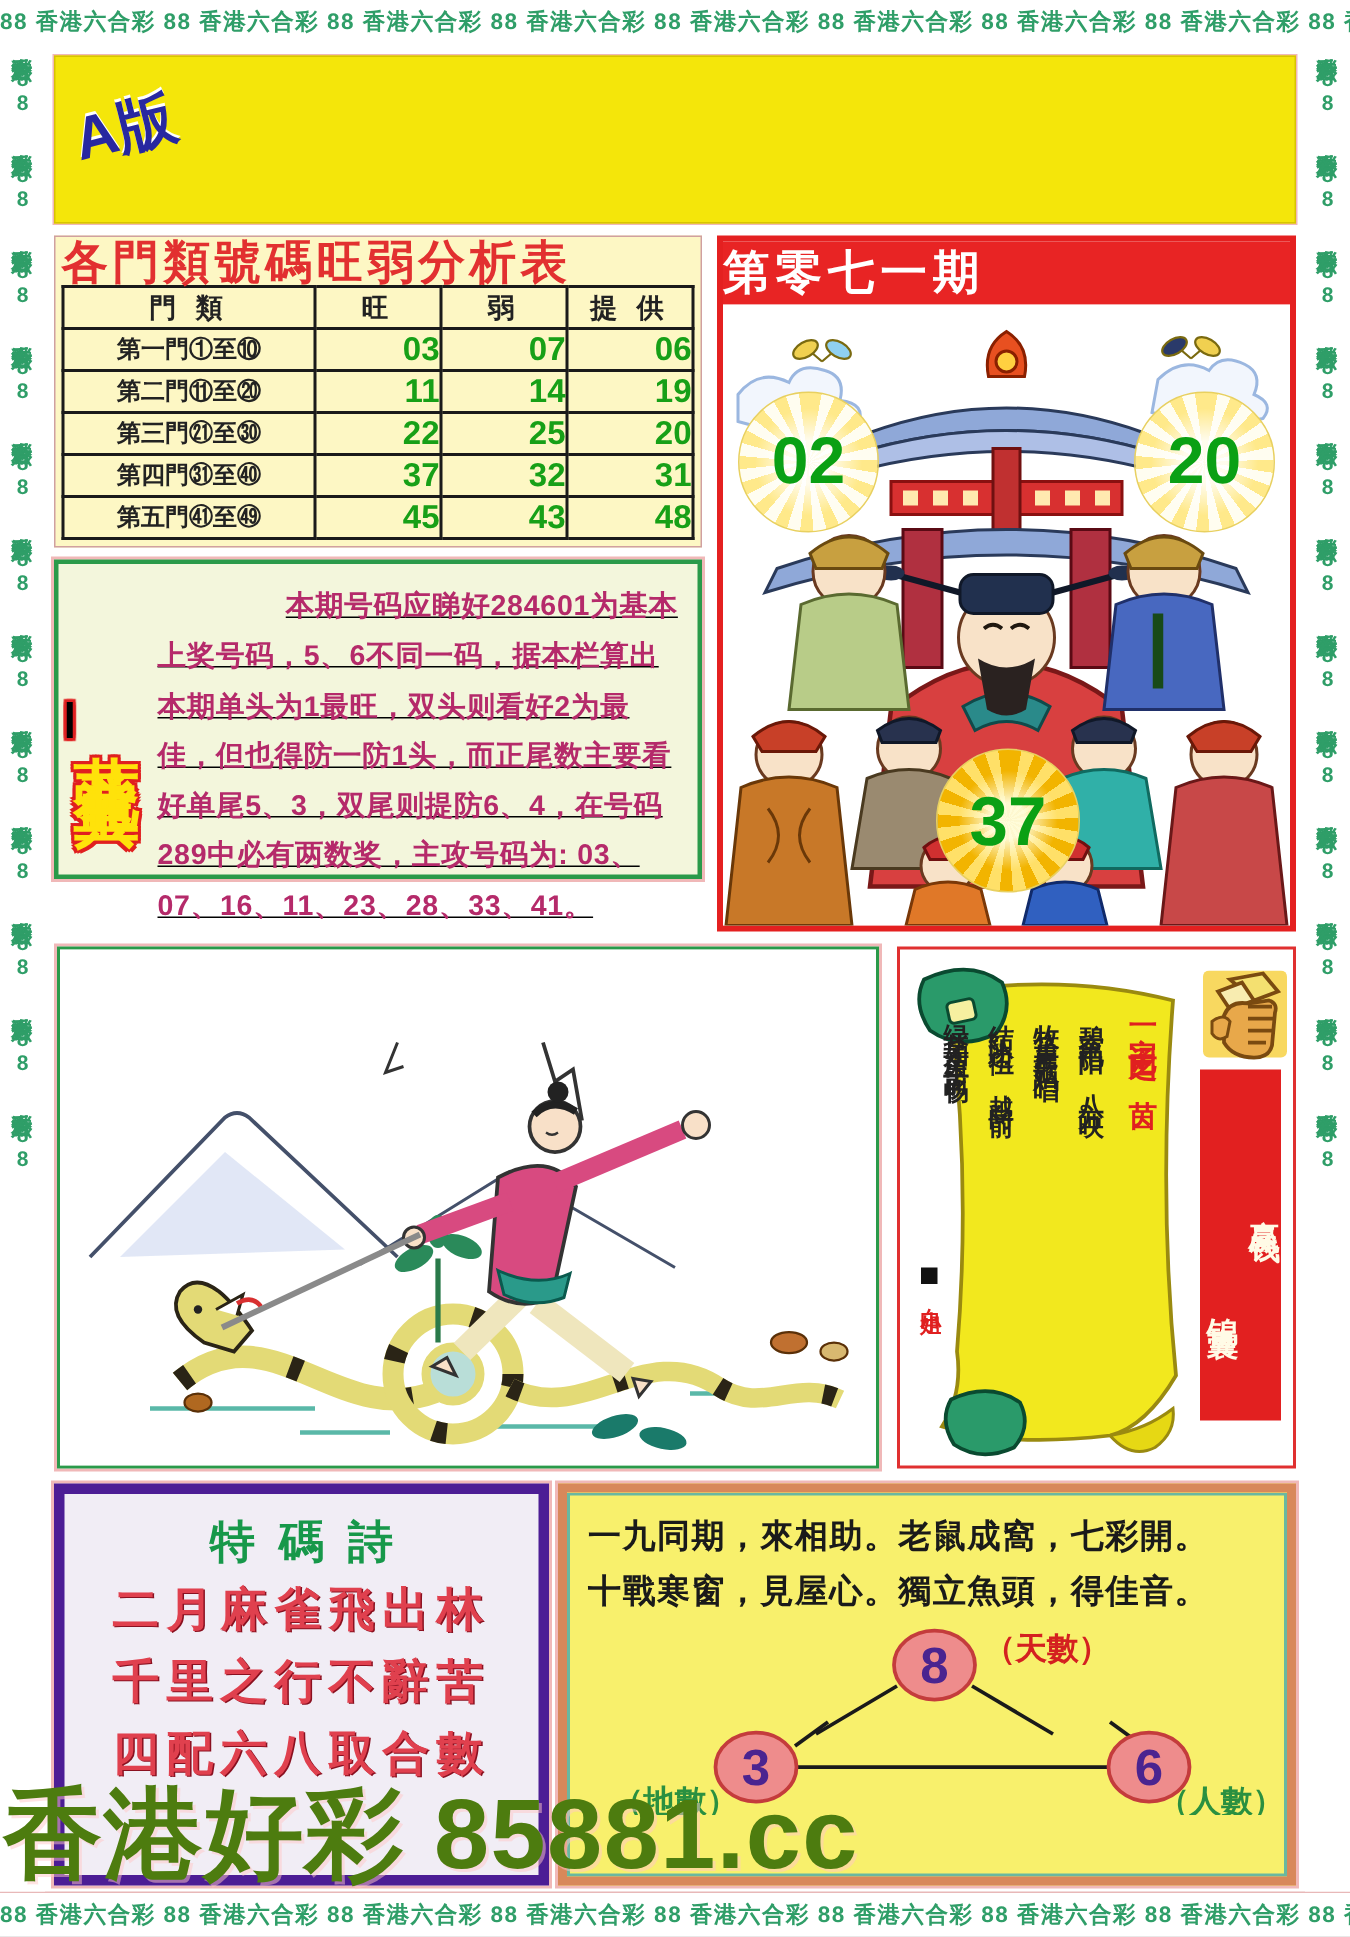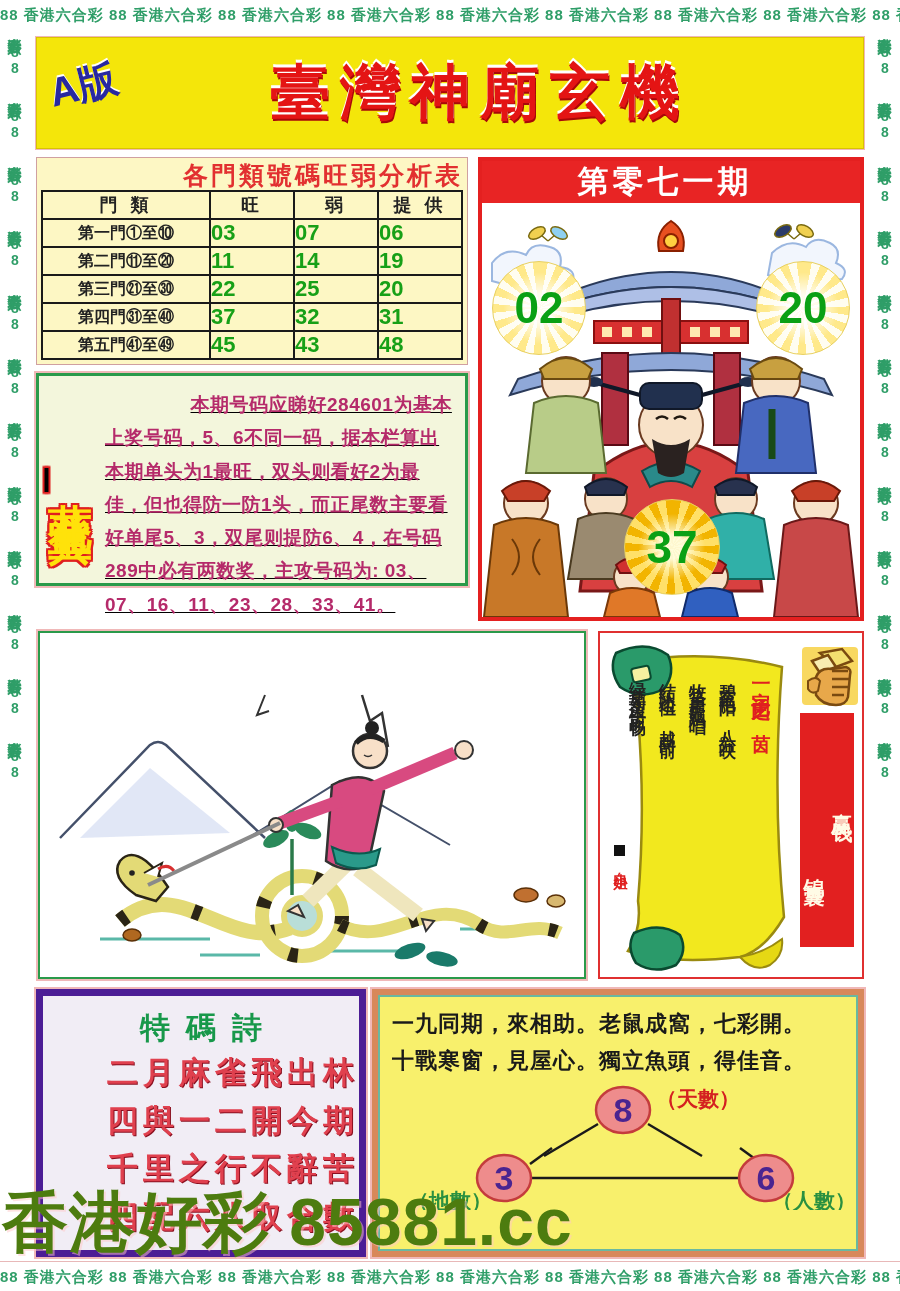--- a/index.html
+++ b/index.html
@@ -23,33 +23,33 @@
             background:#f4e60a; border:1px solid #d8c400; box-shadow:0 0 0 1px #f0b8b8;
             display:flex; align-items:center; justify-content:center; }
   .header-title { font-size:60px; font-weight:bold; color:#e41414; letter-spacing:10px;
                   text-shadow:0 -3px 0 #ffffff, 1px 2px 0 #a80808; padding-left:60px; }
   .edition { position:absolute; left:12px; top:20px; font-size:40px; font-weight:bold;
              color:#2828a0; transform:rotate(-14deg); text-shadow:0 -2px 0 #fff; }
 
   
   .table-box { position:absolute; left:4px; top:126px; width:432px; height:208px;
                background:#fdf7c4; border:1px solid #d0a0a0; padding:2px 4px; }
-  .table-title { color:#e23030; font-weight:bold; font-size:25px; text-align:right;
+  .table-title { color:#e23030; font-weight:bold; font-size:31px; text-align:left;
                  letter-spacing:3px; height:30px; line-height:30px; }
   table.analysis { width:100%; border-collapse:collapse; background:#fdf7c4; }
   table.analysis th, table.analysis td { border:2px solid #1a1a1a; height:28px; }
   table.analysis th { font-size:18px; color:#222; letter-spacing:4px; }
   .cell-label { font-size:16px; font-weight:bold; color:#222; text-align:center; width:40%; }
-  .cell-num { font-size:22px; font-weight:bold; color:#17a017; text-align:left; width:20%;border-radius:12px; }
+  .cell-num { font-size:22px; font-weight:bold; color:#17a017; text-align:right; width:20%;border-radius:12px; }
 
   
   .issue-panel { position:absolute; left:446px; top:126px; width:386px; height:464px;
                  border:4px solid #e42020; background:#fff; }
   .issue-banner { height:42px; background:#e82424; color:#fff; font-size:31px; font-weight:bold;
-                  letter-spacing:4px; line-height:42px; text-align:center; padding-right:12px; }
+                  letter-spacing:4px; line-height:42px; text-align:left; padding-right:12px; }
   .scene { position:absolute; left:0; top:42px; width:378px; height:414px; }
   .badge { position:absolute; border-radius:50%; display:flex; align-items:center; justify-content:center;
            font-weight:bold; color:#0aa014; border:1px solid #e8d060; }
   .badge-light { background:
       radial-gradient(circle, rgba(255,255,255,.85) 0 22%, rgba(255,255,255,0) 55%),
       repeating-conic-gradient(#ffe98a 0deg 11deg, #fffdf0 11deg 22deg); }
   .badge-gold { background:
       radial-gradient(circle, rgba(255,255,230,.9) 0 18%, rgba(255,255,255,0) 50%),
       repeating-conic-gradient(#f2b400 0deg 11deg, #ffe068 11deg 22deg); }
   .badge-02 { left:10px; top:100px; width:94px; height:94px; font-size:44px; }
@@ -89,21 +89,21 @@
   .win-banner .col-a { padding-top:84px; }
   .win-banner .col-b { padding-top:148px; }
 
   
   .poem-box { position:absolute; left:4px; top:958px; width:330px; height:268px;
               border:7px solid #4c1d95; box-shadow:0 0 0 2px #f0b8b8; background:#f1edf5;
               text-align:center; }
   .poem-title { margin-top:12px; color:#17984a; font-size:30px; font-weight:bold; letter-spacing:16px;
                 padding-left:16px; }
   .poem-line { color:#e0404e; font-family:"Liberation Serif", serif; font-size:31px; font-weight:bold;
-               letter-spacing:5px; line-height:1.55; text-shadow:1px 1px 0 #8a1020;text-align:right; }
+               letter-spacing:5px; line-height:1.55; text-shadow:1px 1px 0 #8a1020; }
 
   
   .wuxing-box { position:absolute; left:340px; top:958px; width:492px; height:268px;
                 border:6px solid #d8885a; background:#f8f06c;
                 box-shadow:inset 0 0 0 2px #6ab8a0, 0 0 0 2px #f0b8b8; padding:10px 8px 0 14px; }
   .wuxing-line { color:#1a1a1a; font-size:22px; font-weight:bold; line-height:1.7; letter-spacing:1px; }
   .diagram { display:block; margin-top:2px; }
 
   
   .watermark { position:absolute; left:2px; top:1178px; z-index:50; color:#4d7c0f; font-weight:bold;
@@ -117,21 +117,20 @@
 
   <div class="strip strip-h strip-top">88 香港六合彩 88 香港六合彩 88 香港六合彩 88 香港六合彩 88 香港六合彩 88 香港六合彩 88 香港六合彩 88 香港六合彩 88 香港六合彩</div>
   <div class="strip strip-h strip-bottom">88 香港六合彩 88 香港六合彩 88 香港六合彩 88 香港六合彩 88 香港六合彩 88 香港六合彩 88 香港六合彩 88 香港六合彩 88 香港六合彩</div>
   <div class="strip strip-v strip-left">香港六合彩 88 香港六合彩 88 香港六合彩 88 香港六合彩 88 香港六合彩 88 香港六合彩 88 香港六合彩 88 香港六合彩 88 香港六合彩 88 香港六合彩 88 香港六合彩 88 香港六合彩 88 </div>
   <div class="strip strip-v strip-right">香港六合彩 88 香港六合彩 88 香港六合彩 88 香港六合彩 88 香港六合彩 88 香港六合彩 88 香港六合彩 88 香港六合彩 88 香港六合彩 88 香港六合彩 88 香港六合彩 88 香港六合彩 88 </div>
 
   <div class="content">
 
     <div class="header">
       <span class="edition">A版</span>
-      <span class="header-title">臺灣神廟玄機</span>
     </div>
 
     <div class="table-box">
       <div class="table-title">各門類號碼旺弱分析表</div>
       <table class="analysis">
         <tbody>
             <tr>
           <th>門 類</th>
           <th>旺</th>
           <th>弱</th>
@@ -353,21 +352,20 @@
       </svg>
       <div class="win-banner">
         <span class="col-a">赢钱</span>
         <span class="col-b">锦囊</span>
       </div>
     </div>
 
     <div class="poem-box">
       <div class="poem-title">特碼詩</div>
       <div class="poem-line">二月麻雀飛出林</div>
-      <div class="poem-line">四與一二開今期</div>
       <div class="poem-line">千里之行不辭苦</div>
       <div class="poem-line">四配六八取合數</div>
     </div>
 
     <div class="wuxing-box">
       <div class="wuxing-line">一九同期，來相助。老鼠成窩，七彩開。</div>
       <div class="wuxing-line">十戰寒窗，見屋心。獨立魚頭，得佳音。</div>
       <svg class="diagram" viewBox="0 0 462 128" width="462" height="128">
         <line x1="206" y1="42" x2="152" y2="74" stroke="#1a1a1a" stroke-width="2.5"></line>
         <line x1="256" y1="42" x2="310" y2="74" stroke="#1a1a1a" stroke-width="2.5"></line>

